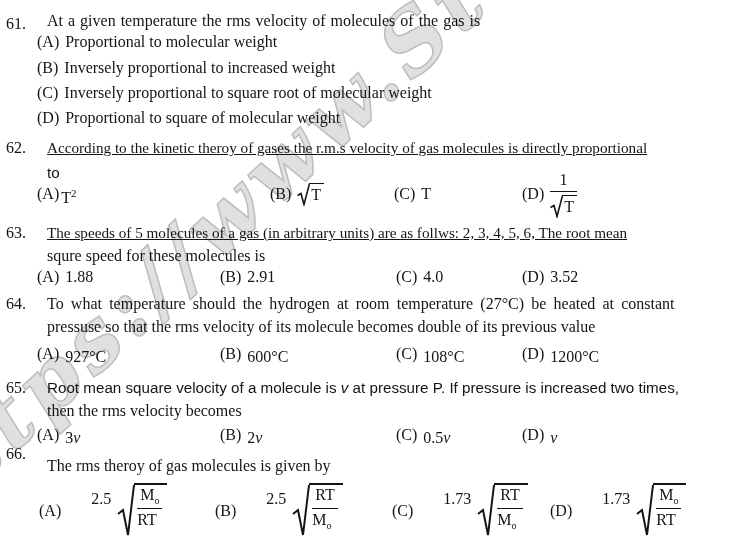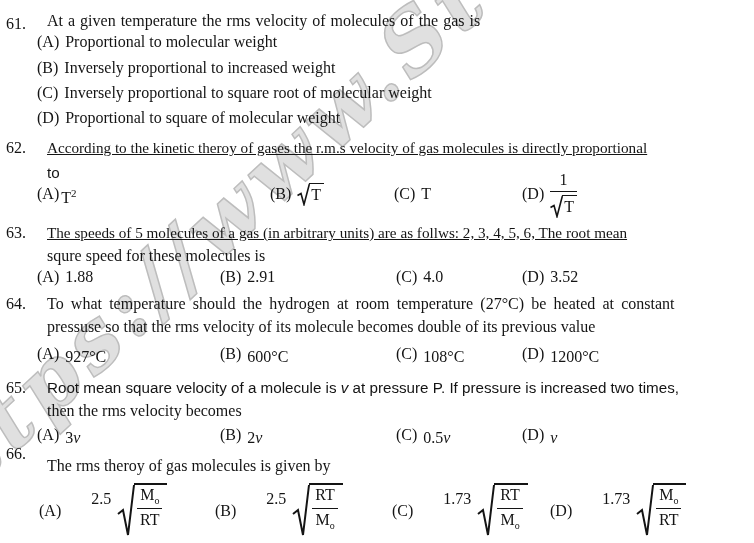--- a/index.html
+++ b/index.html
@@ -27,21 +27,21 @@
   .l1-61 { word-spacing:1px; }
   .sansline { font-family:"Liberation Sans","DejaVu Sans",sans-serif; font-size:15.2px; }
   .sqrt { display:inline-flex; align-items:flex-start; }
   .sqrt svg { flex:none; display:block; }
   .rb { border-top:1.6px solid #141414; padding:2px 3px 0 2px; margin-left:-1px; line-height:18px; }
   .bigsqrt { display:inline-flex; align-items:flex-start; }
   .bigsqrt svg { flex:none; display:block; }
   .bfrac {
     display:inline-flex; flex-direction:column; align-items:stretch;
     border-top:2px solid #141414; margin-left:-1px; padding:1px 5px 0 3px;
-    text-align:center; font-size:16px;
+    font-size:16px;
   }
   .bfrac .fn { border-bottom:1.5px solid #141414; padding:0 3px 2px; }
   .bfrac .fd { padding-top:2px; }
   .vfrac { display:inline-flex; flex-direction:column; align-items:stretch; text-align:center; }
   .vfrac .ft { padding:0 4px 2px; }
   .vfrac .fb { border-top:1.5px solid #141414; padding-top:3px; display:flex; justify-content:center; }
   .coeff { transform:translateY(-12px);margin-left:24px; }
   i { font-style:italic; }
 </style>
 </head>

